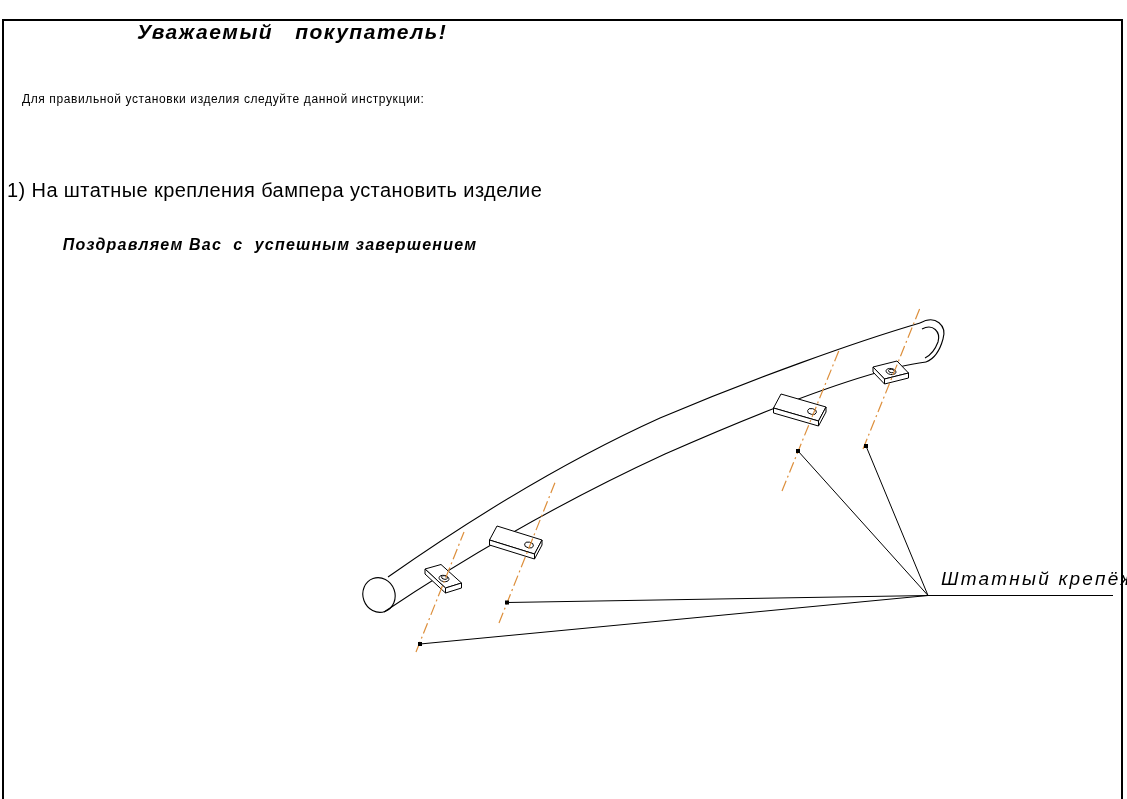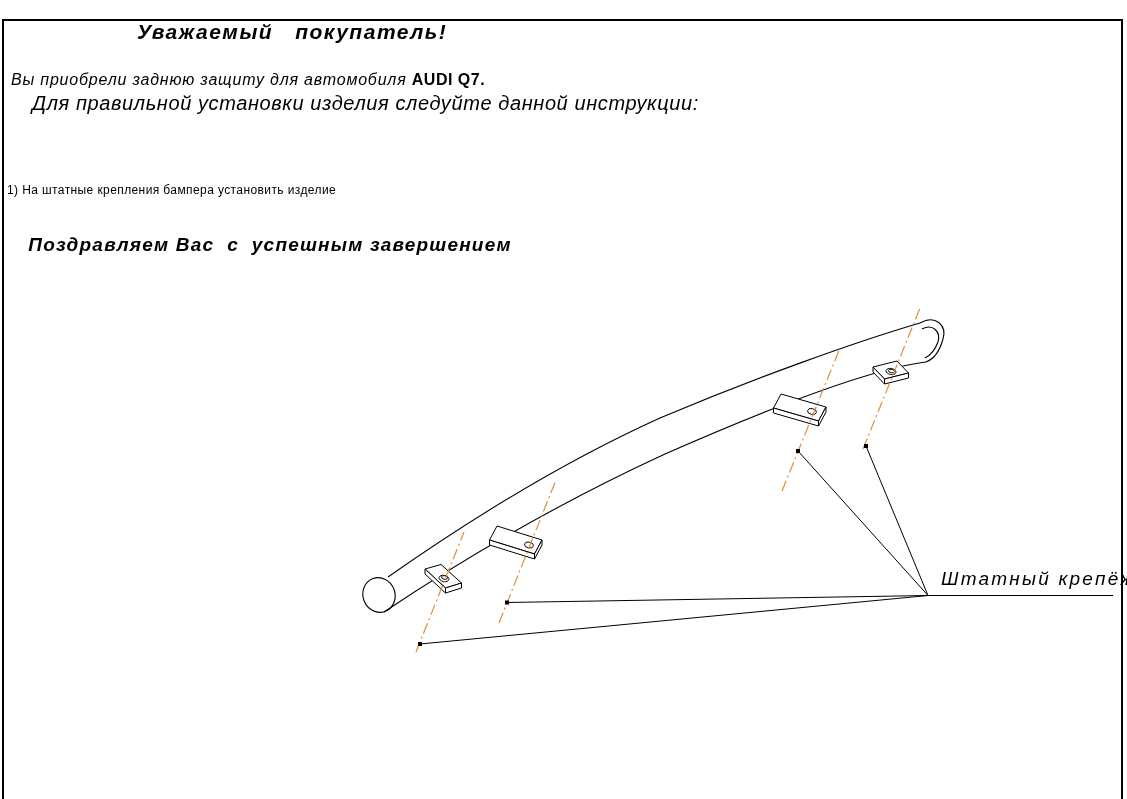--- a/index.html
+++ b/index.html
@@ -21,30 +21,30 @@
     position:absolute;left:137px;top:2px;
     font-size:21px;font-weight:bold;font-style:italic;
     letter-spacing:1.5px;white-space:pre;
   }
   .intro-line1{
     position:absolute;left:11px;top:53px;
     font-size:16px;font-style:italic;letter-spacing:0.8px;white-space:pre;
   }
   .intro-line1 .vehicle{font-style:normal;font-weight:bold;letter-spacing:0.5px;}
   .intro-line2{
-    position:absolute;left:32px;top:74px;
-    font-size:20px;font-style:italic;letter-spacing:0.6px;white-space:pre;
+    position:absolute;left:22px;top:74px;
+    font-size:12px;letter-spacing:0.6px;white-space:pre;
   }
   .steps{
     position:absolute;left:7px;top:124px;
-    font-size:12px;letter-spacing:0.4px;line-height:19.5px;white-space:pre;
+    font-size:20px;letter-spacing:0.4px;line-height:19.5px;white-space:pre;
   }
   .congrats{
     position:absolute;left:0;top:179px;width:540px;
-    text-align:center;font-size:19px;font-weight:bold;font-style:italic;
+    text-align:center;font-size:16px;font-weight:bold;font-style:italic;
     letter-spacing:1.2px;line-height:19px;white-space:pre;
   }
   svg.drawing{position:absolute;left:0;top:0;}
   .ol{fill:none;stroke:var(--line,#000);stroke-width:1.1px;}
   .plate{fill:#fff;stroke:var(--line,#000);stroke-width:1px;}
   .hole{fill:#fff;stroke:var(--line,#000);stroke-width:0.9px;}
   .cl{fill:none;stroke:var(--centerline,#dd8f3c);stroke-width:1.2px;stroke-dasharray:11 3.5 2 3.5;}
   .leader{fill:none;stroke:var(--line,#000);stroke-width:1px;}
   .dot{fill:var(--line,#000);stroke:none;}
   .drawing-label{
@@ -55,21 +55,20 @@
 </style>
 </head>
 <body>
 
 <div class="page">
 
   <div class="page-border"></div>
 
   <div class="doc-title">Уважаемый   покупатель!</div>
 
-  <div class="intro-line1"><span>Вы приобрели заднюю защиту для автомобиля </span><span class="vehicle">AUDI Q7.</span></div>
 
   <div class="intro-line2">Для правильной установки изделия следуйте данной инструкции:</div>
 
   <div class="steps">
     <div>1) На штатные крепления бампера установить изделие</div>
   </div>
 
   <div class="congrats">
     <div>Поздравляем Вас  с  успешным завершением</div>
   </div>

